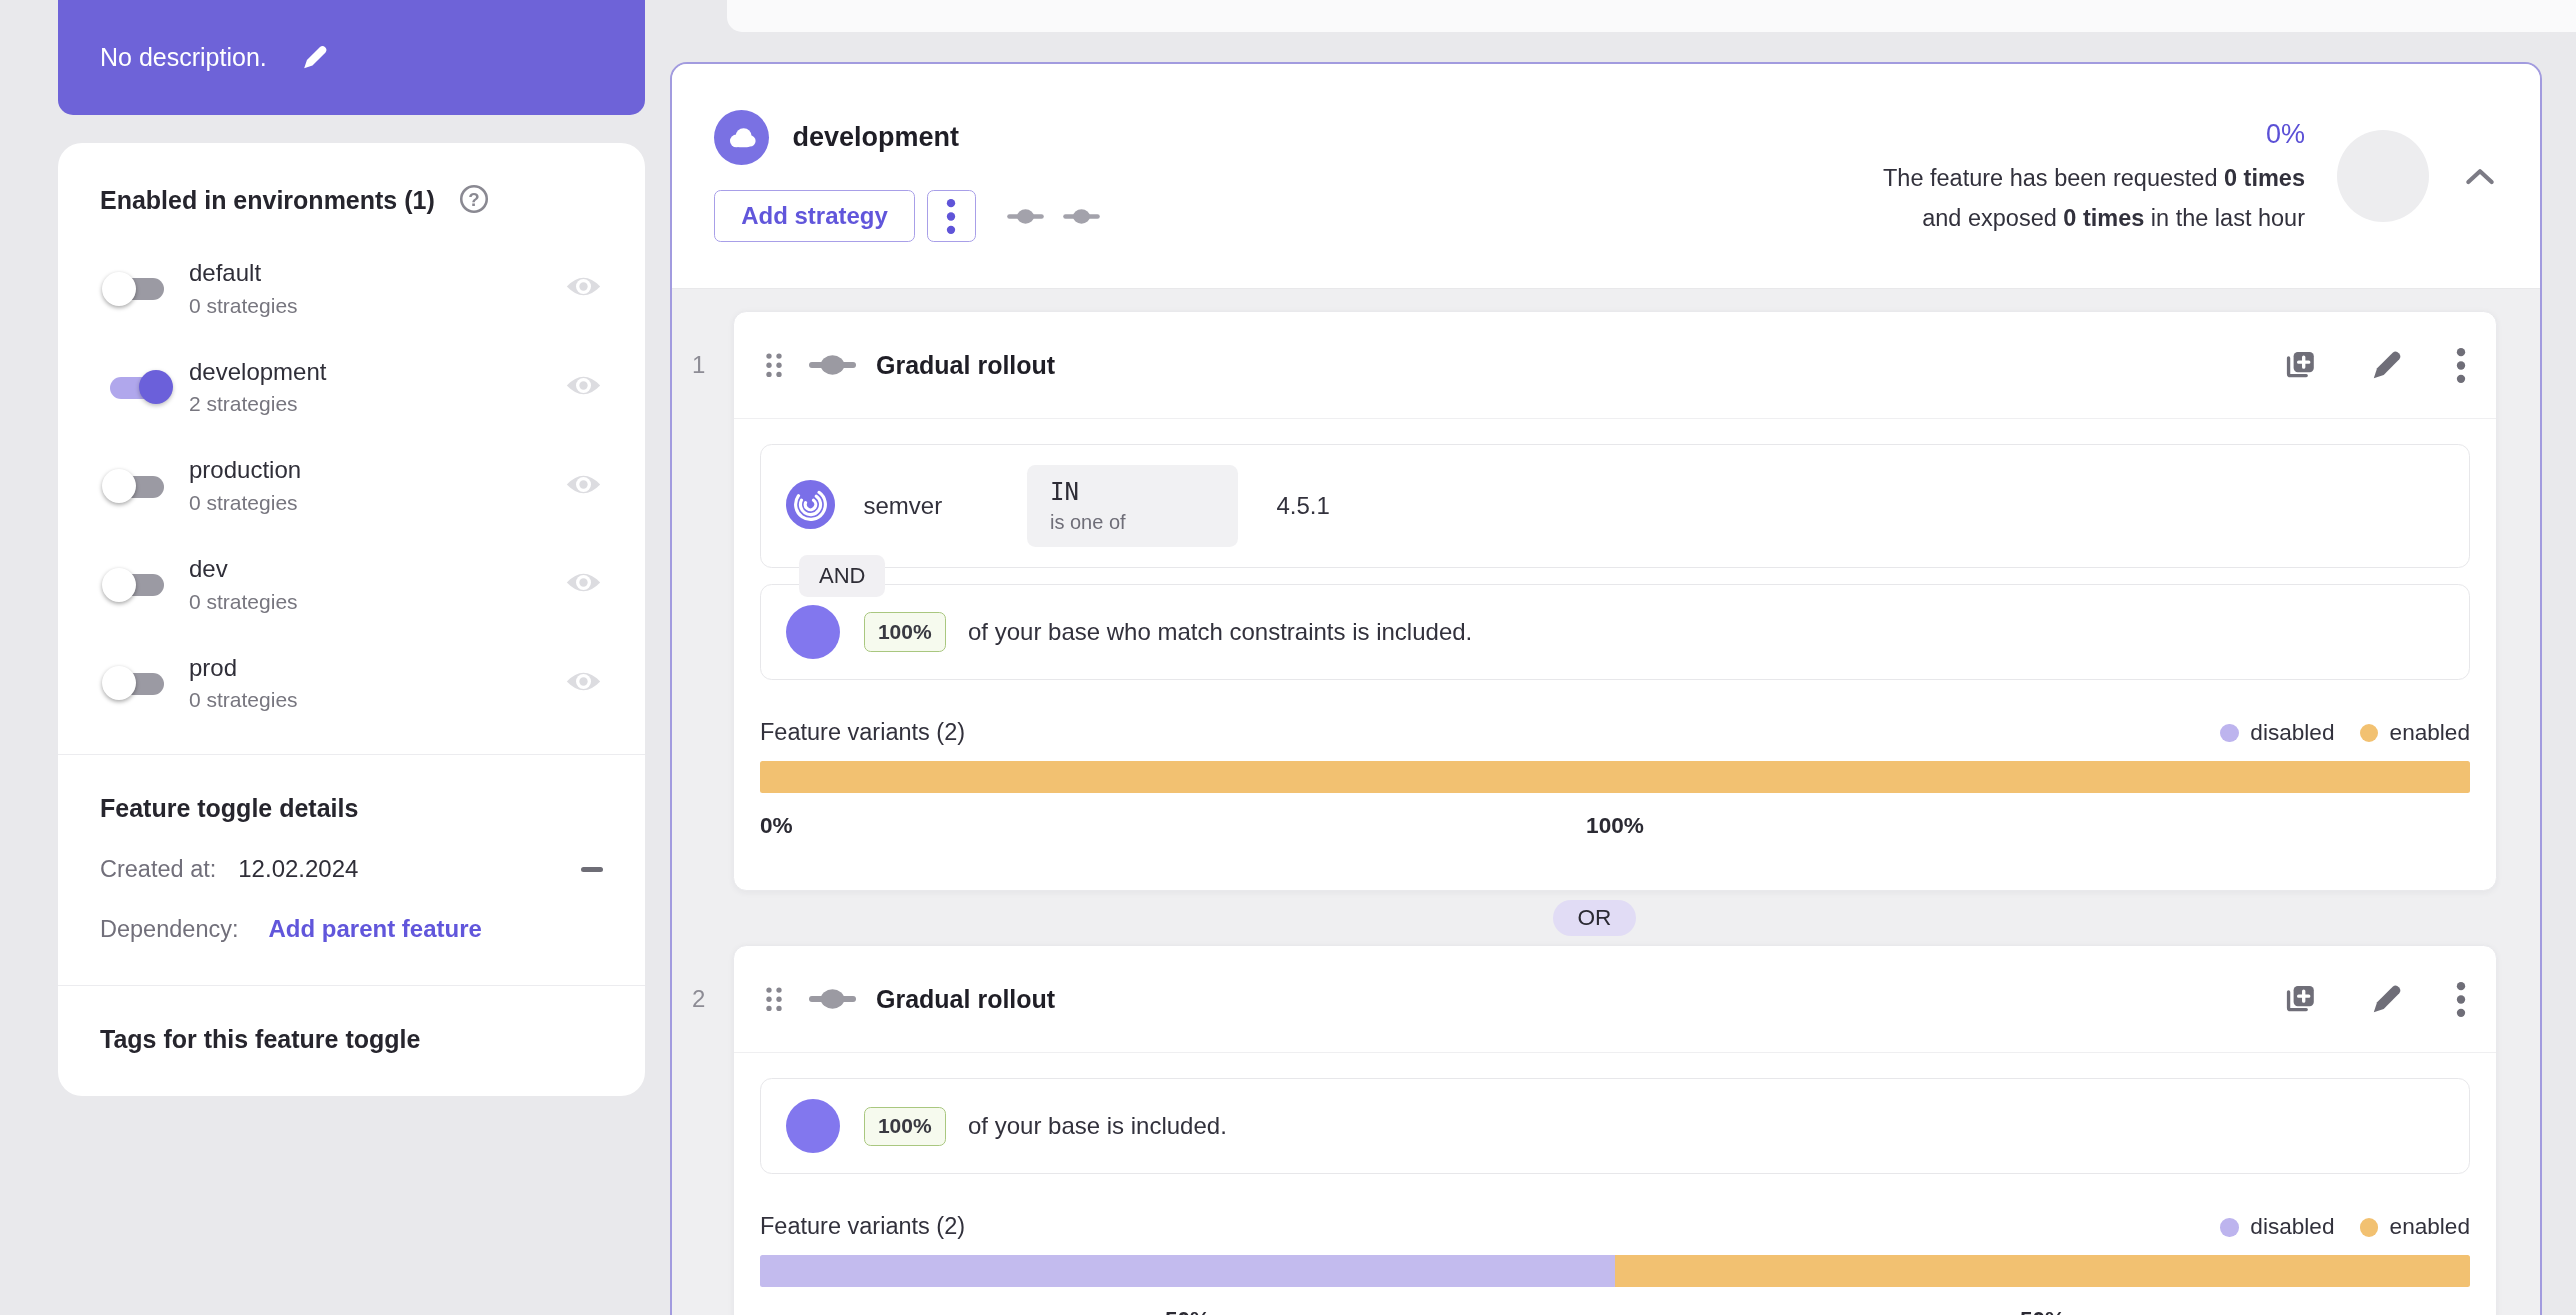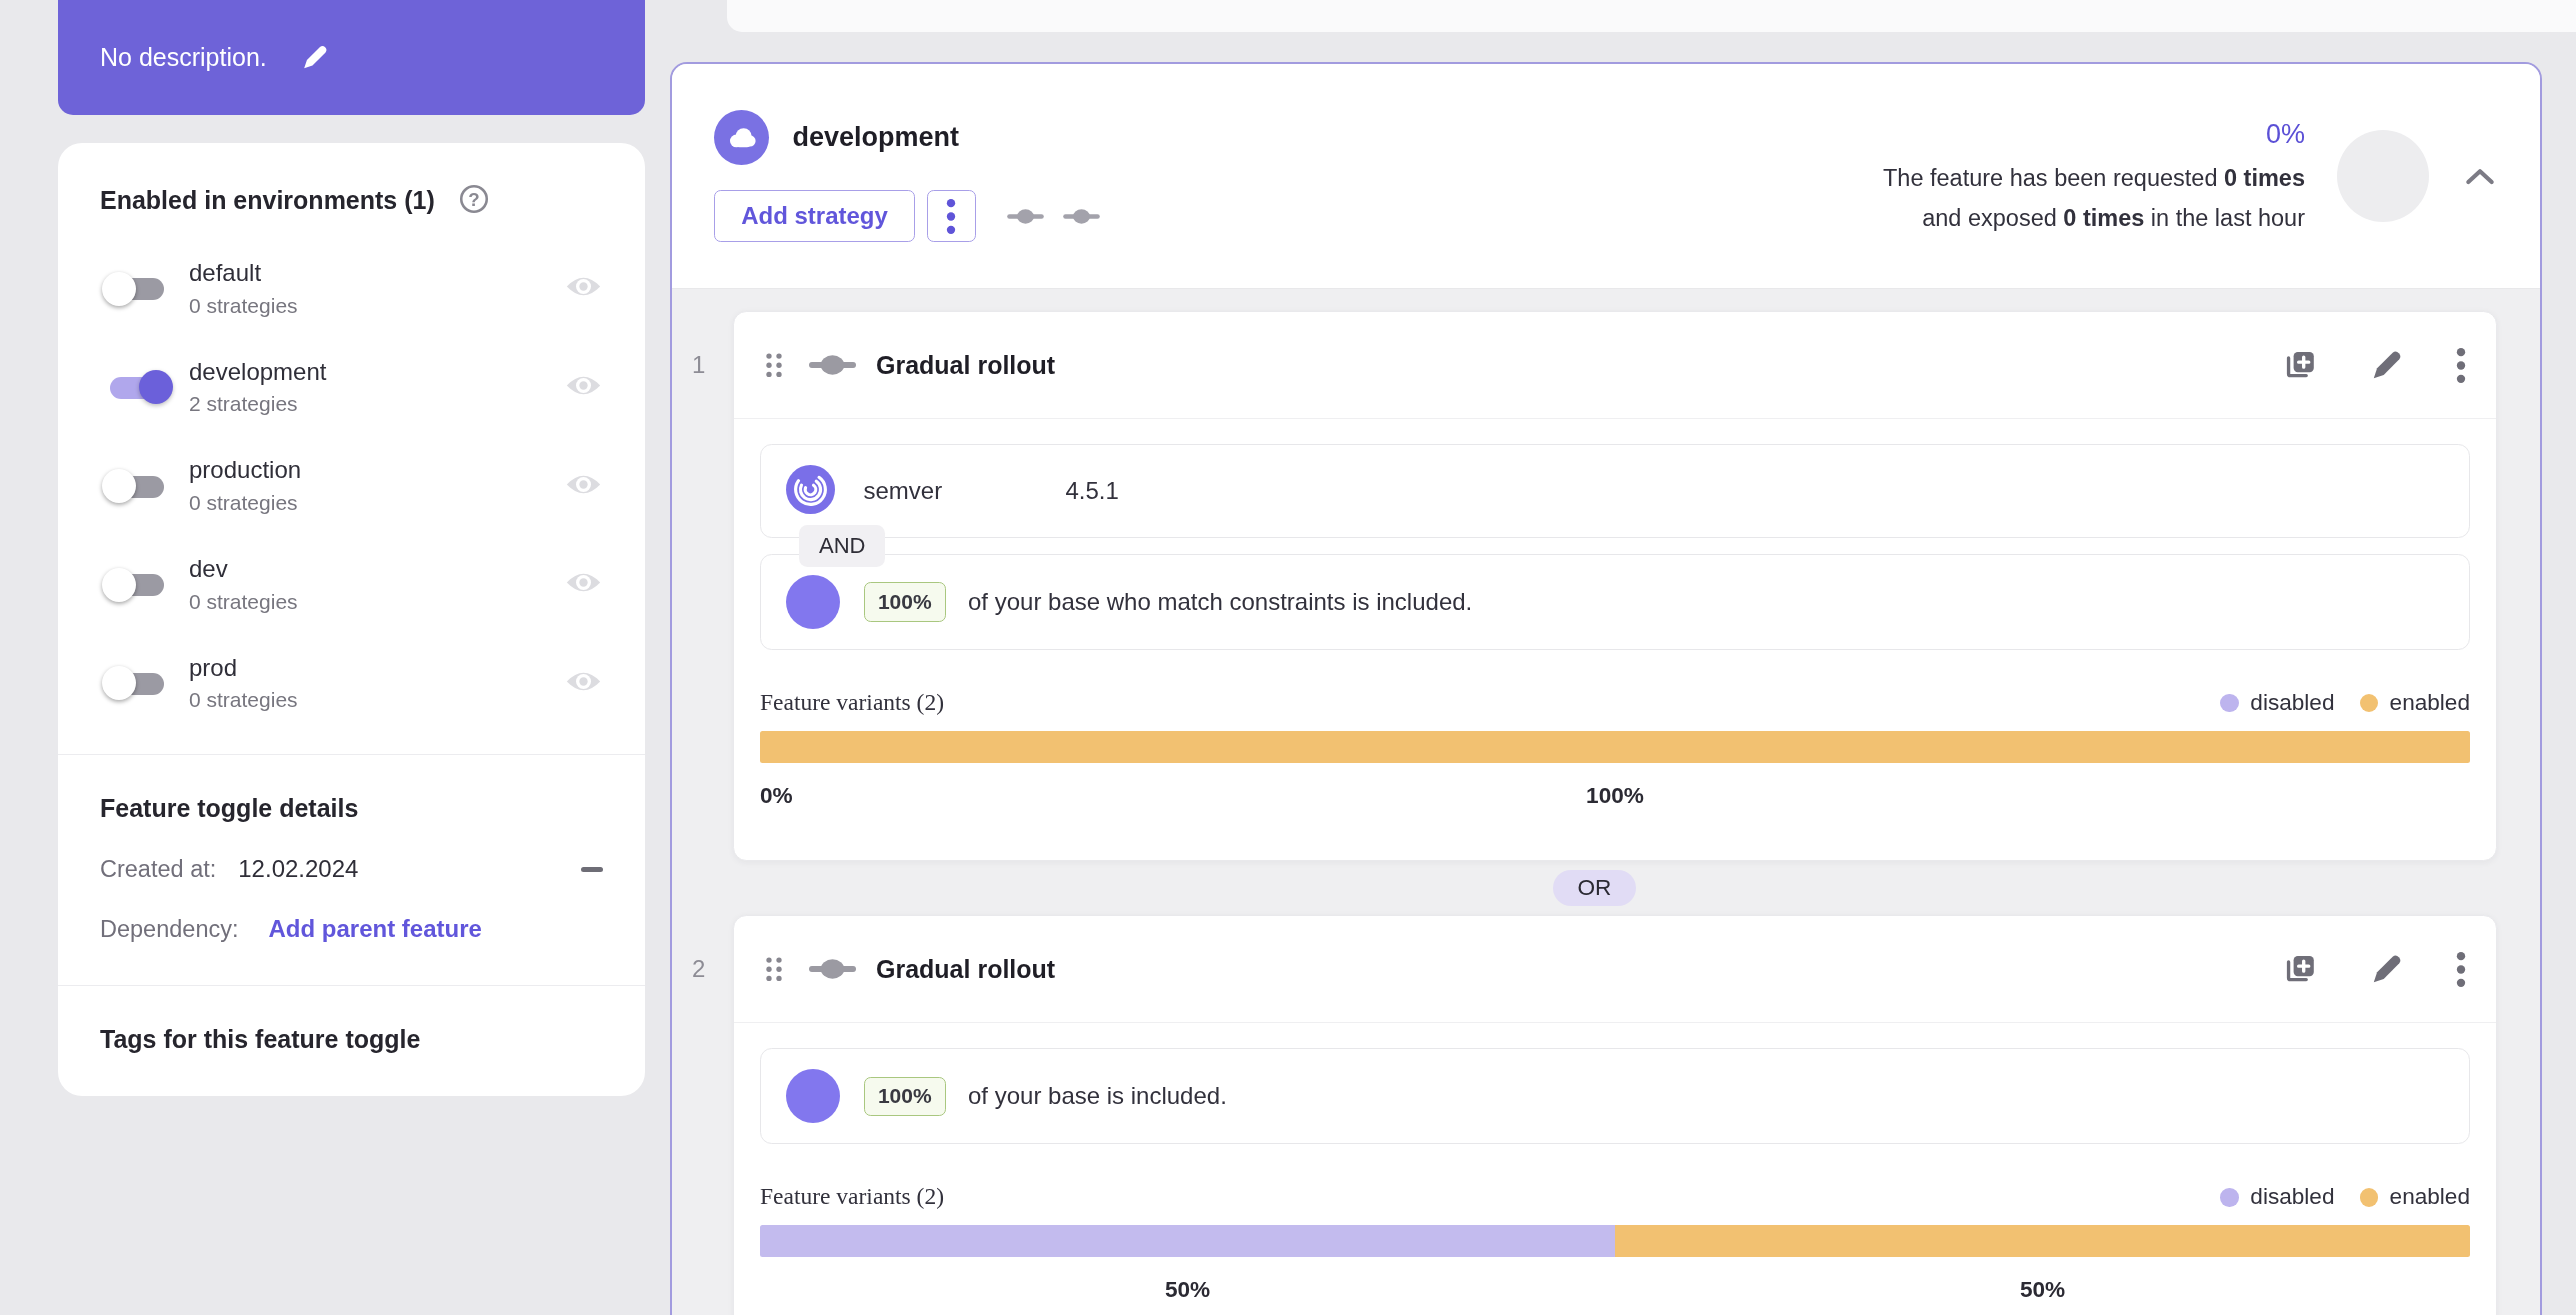--- a/index.html
+++ b/index.html
@@ -99,21 +99,21 @@
   .and-chip {
     position: relative; z-index: 2; width: max-content;
     margin: -13.4px 0 -13.4px 39px; background: #f1f0f3; border-radius: 8.4px;
     padding: 8.4px 20px; font-size: 22px; color: #2e2d36;
   }
   .rollout-circle { width: 54px; height: 54px; border-radius: 50%; background: #8277ee; flex: 0 0 54px; }
   .pct-chip { background: #f6faee; border: 1.7px solid #a9c77f; border-radius: 6.7px; padding: 6.7px 13.4px; font-size: 21px; font-weight: bold; color: #393941; margin-left: 23.5px; }
   .rollout-text { font-size: 24px; margin-left: 22px; }
 
   .variants-row { display: flex; align-items: flex-end; justify-content: space-between; margin-top: 39px; }
-  .variants-label { font-size: 23.5px; font-family: Liberation Serif, serif; }
+  .variants-label { font-size: 23.5px; }
   .legend { display: flex; align-items: center; font-size: 22.6px; }
   .legend .dot { width: 18.4px; height: 18.4px; border-radius: 50%; margin-right: 11.7px; }
   .legend .entry { display: flex; align-items: center; }
   .legend .entry + .entry { margin-left: 25px; }
   .dot.disabled { background: #bdb4ee; }
   .dot.enabled  { background: #f2c171; }
   .bar { display: flex; height: 32px; margin-top: 15px; border-radius: 2.5px; overflow: hidden; }
   .seg.disabled { background: #c3bbee; }
   .seg.enabled  { background: #f2c171; }
   .bar-labels { position: relative; height: 49px; margin-top: 13.4px; font-size: 22.6px; font-weight: bold; color: #2b2a33; }
@@ -378,20 +378,24 @@
               <svg width="49" height="49" viewBox="0 0 56 56">
                 <circle cx="28" cy="28" r="28" fill="#7a6fe8"></circle>
                 <g fill="none" stroke="#ffffff" stroke-width="3.6" stroke-linecap="round">
                   <circle cx="28" cy="28" r="17" stroke-dasharray="80 27" transform="rotate(-55 28 28)"></circle>
                   <circle cx="28" cy="28" r="11.5" stroke-dasharray="52 21" transform="rotate(-55 28 28)"></circle>
                   <circle cx="28" cy="28" r="6" stroke-dasharray="26 12" transform="rotate(-55 28 28)"></circle>
                 </g>
               </svg>
             </span>
             <span class="constraint-field">semver</span>
+            <span class="op-chip">
+              <div class="op-name">IN</div>
+              <div class="op-caption">is one of</div>
+            </span>
             <span class="constraint-value">4.5.1</span>
           </div>
 
           <div class="and-chip">AND</div>
 
           <div class="cbox">
             <span class="rollout-circle"></span>
             <span class="pct-chip">100%</span>
             <span class="rollout-text">of your base who match constraints is included.</span>
           </div>

